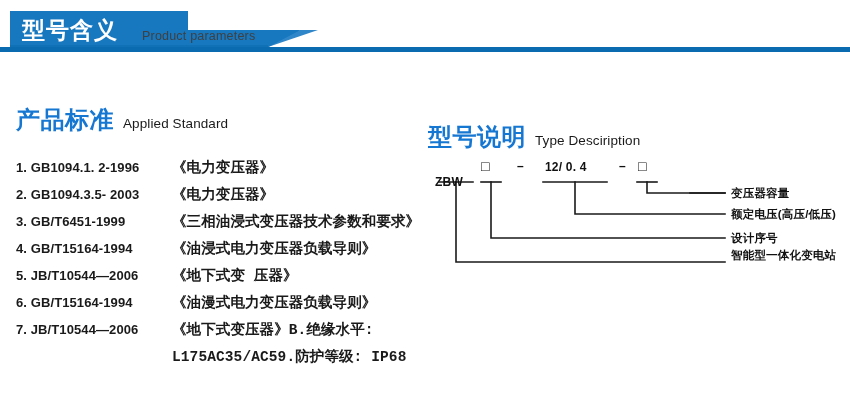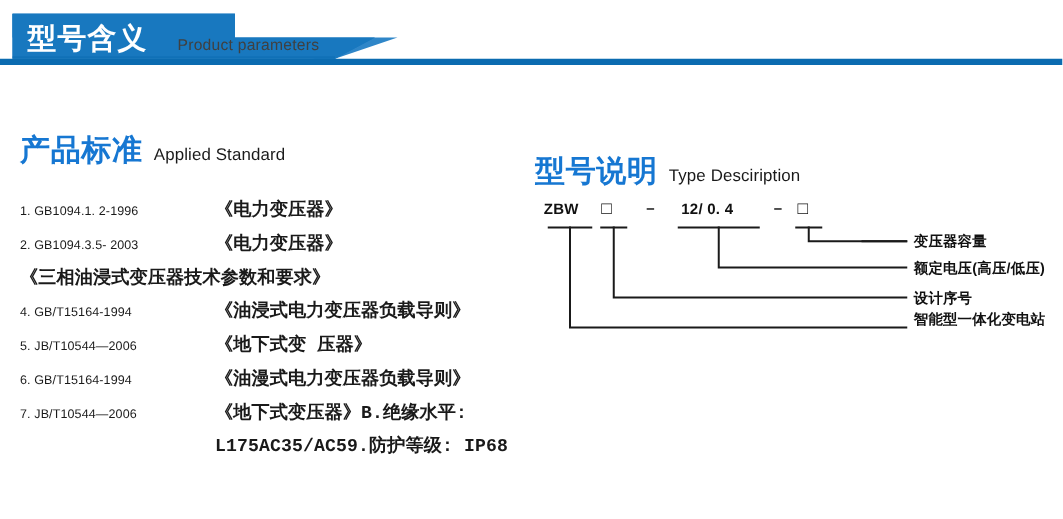--- a/index.html
+++ b/index.html
@@ -77,22 +77,22 @@
     top: 158px;
     width: 420px;
   }
   .std-row {
     display: flex;
     align-items: baseline;
     height: 27px;
     white-space: nowrap;
   }
   .std-code {
-    font-size: 10px;
-    font-weight: normal;
+    font-size: 13px;
+    font-weight: bold;
     letter-spacing: 0.1px;
     min-width: 156px;
     display: inline-block;
   }
   .std-name {
     font-size: 14.5px;
     font-weight: bold;
     letter-spacing: 0.1px;
     font-family: Liberation Mono, monospace;
   }
@@ -153,20 +153,21 @@
 <div class="std-list">
   <div class="std-row">
     <span class="std-code">1. GB1094.1. 2-1996</span>
     <span class="std-name">《电力变压器》</span>
   </div>
   <div class="std-row">
     <span class="std-code">2. GB1094.3.5- 2003</span>
     <span class="std-name">《电力变压器》</span>
   </div>
   <div class="std-row">
+    <span class="std-code">3. GB/T6451-1999</span>
     <span class="std-name">《三相油浸式变压器技术参数和要求》</span>
   </div>
   <div class="std-row">
     <span class="std-code">4. GB/T15164-1994</span>
     <span class="std-name">《油浸式电力变压器负载导则》</span>
   </div>
   <div class="std-row">
     <span class="std-code">5. JB/T10544—2006</span>
     <span class="std-name">《地下式变 压器》</span>
   </div>
@@ -201,21 +202,21 @@
       <line x1="265" y1="43" x2="300" y2="43"></line>
 
       <path d="M150,32 L150,64 L300,64"></path>
 
       <path d="M66,32 L66,88 L300,88"></path>
 
       <path d="M31,32 L31,112 L300,112"></path>
     </g>
   </svg>
 
-  <div class="dg-txt" style="left:10px; top:10px;">ZBW</div>
+  <div class="dg-txt" style="left:10px; top:25px;">ZBW</div>
   <div class="dg-txt" style="left:56px; top:8px; font-size:14px;">□</div>
   <div class="dg-txt" style="left:92px; top:9px;">–</div>
   <div class="dg-txt" style="left:120px; top:10px;">12/ 0. 4</div>
   <div class="dg-txt" style="left:194px; top:9px;">–</div>
   <div class="dg-txt" style="left:213px; top:8px; font-size:14px;">□</div>
 
   <div class="dg-lbl" style="left:306px; top:36px;">变压器容量</div>
   <div class="dg-lbl" style="left:306px; top:57px;">额定电压(高压/低压)</div>
   <div class="dg-lbl" style="left:306px; top:81px;">设计序号</div>
   <div class="dg-lbl" style="left:306px; top:98px;">智能型一体化变电站</div>

